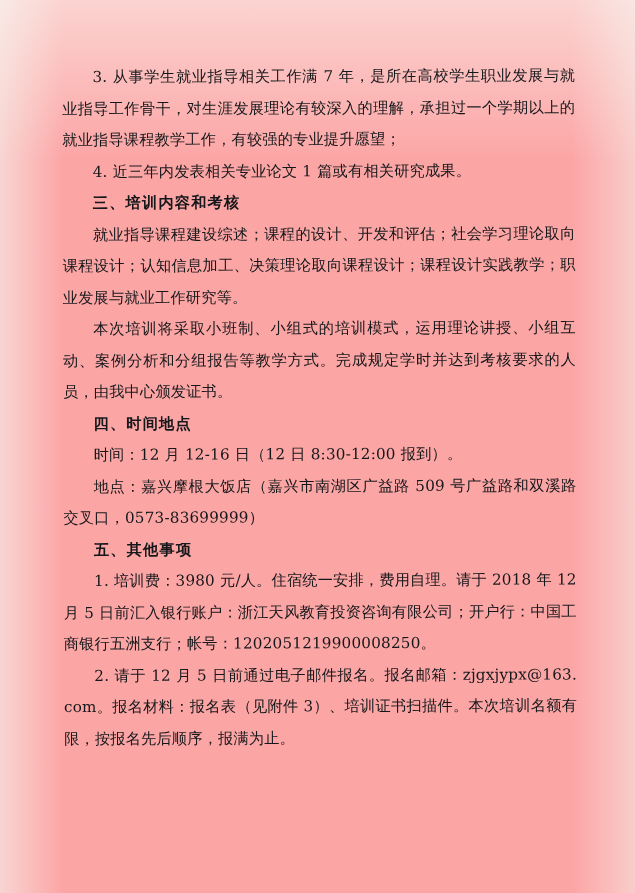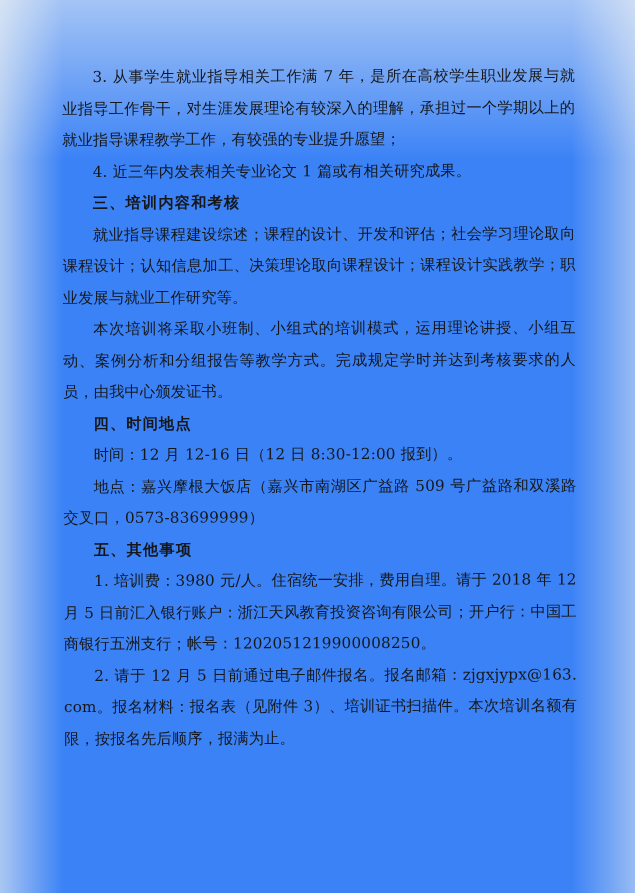--- a/index.html
+++ b/index.html
@@ -10,21 +10,21 @@
     width: 635px;
     height: 893px;
     background: #ffffff;
     font-family: "DejaVu Serif", serif;
     overflow: hidden;
   }
   .page {
     position: relative;
     width: 635px;
     height: 893px;
-    background: #3b82f6;
+    background: #fca5a5;
     box-sizing: border-box;
     padding: 62px 60px 0 62px;
   }
   
   .page::before {
     content: "";
     position: absolute;
     top: 0; left: 0; right: 0; bottom: 0;
     background:
       linear-gradient(180deg, rgba(250,250,245,0.55) 0%, rgba(255,255,255,0) 18%),

